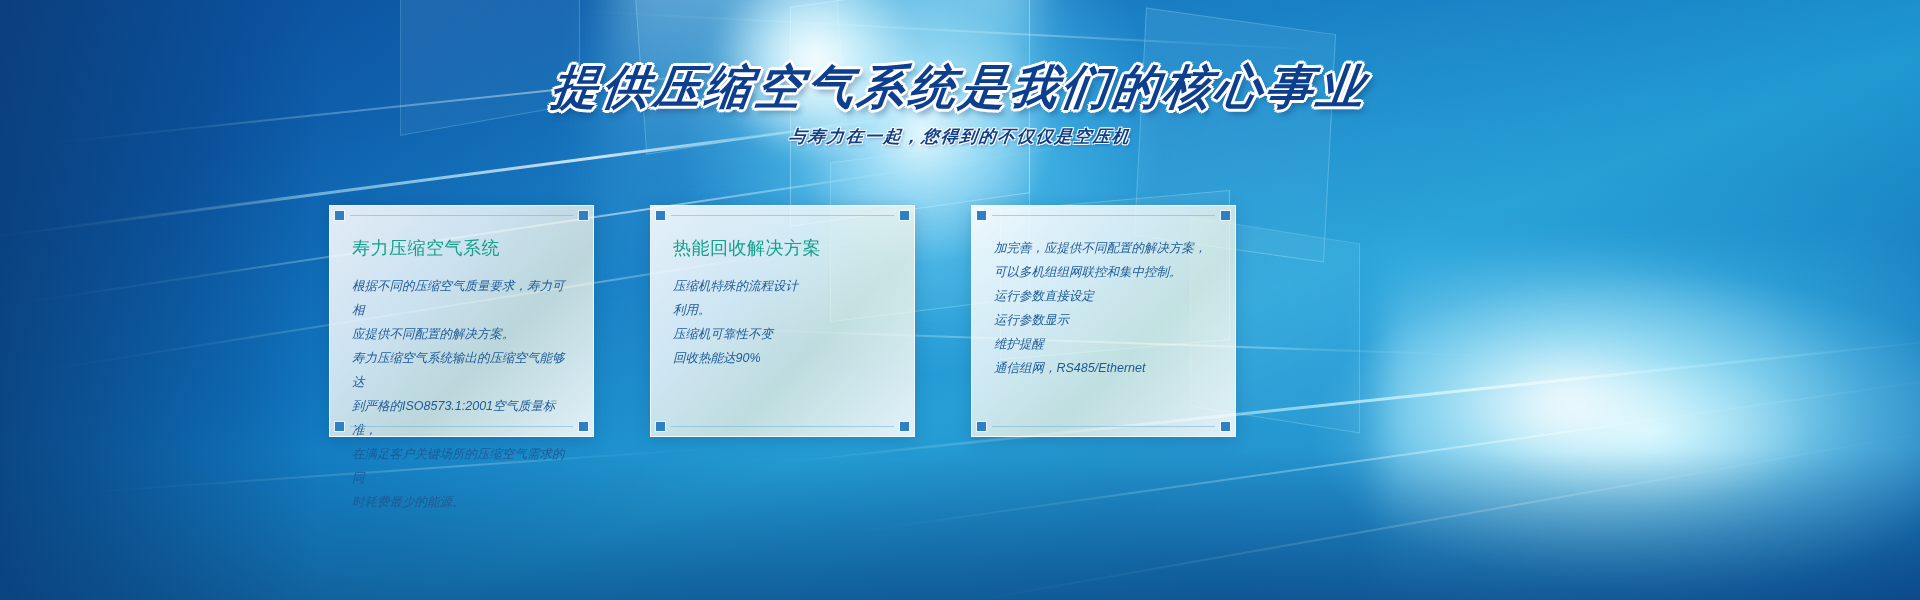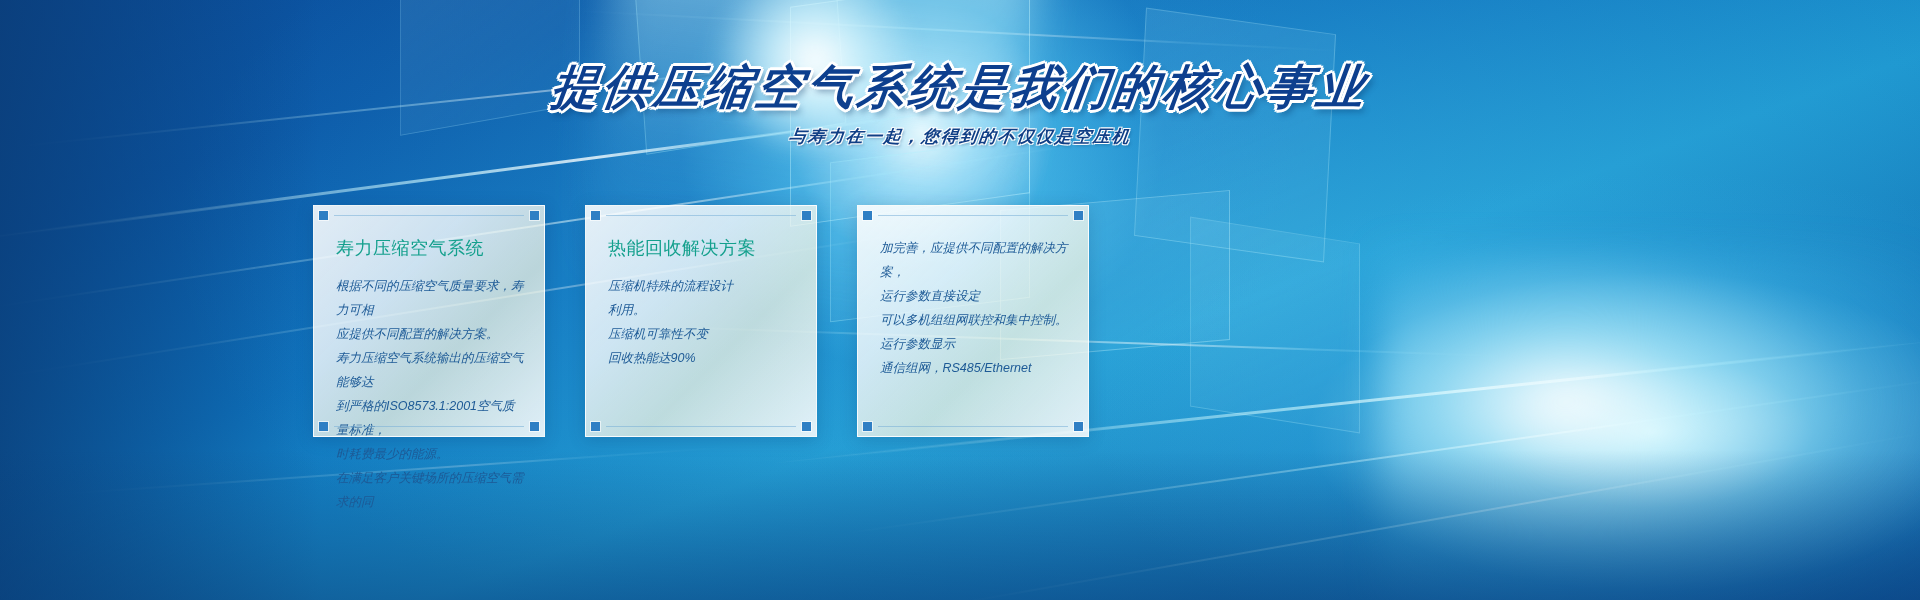--- a/index.html
+++ b/index.html
@@ -115,28 +115,29 @@
     display:inline-block;
   }
 
   
   #cards {
     position:absolute; top:205px; left:313px; z-index:7;
     display:flex; gap:40px; align-items:flex-start;
   }
   .card {
     position:relative;
-    width:232px;
+    width:265px;
     height:232px;
     padding:30px 20px 16px 22px;
     background:
       linear-gradient(135deg, rgba(255,255,255,0.88) 0%, rgba(245,250,252,0.82) 35%, rgba(250,248,228,0.72) 62%, rgba(255,255,255,0.86) 100%);
     border:1px solid rgba(255,255,255,0.75);
     box-shadow:0 3px 16px rgba(5,45,95,0.20);
     overflow:visible;
+    margin-left:16px;
   }
   .corner {
     position:absolute; width:9px; height:9px; background:#2f7fc4;
     box-shadow:0 0 0 1px rgba(255,255,255,0.6);
   }
   .corner.tl { left:5px;  top:5px; }
   .corner.tr { right:5px; top:5px; }
   .corner.bl { left:5px;  bottom:5px; }
   .corner.br { right:5px; bottom:5px; }
   .card-rule {
@@ -208,22 +209,22 @@
       <span class="corner bl"></span>
       <span class="corner br"></span>
       <span class="card-rule"></span>
       <span class="card-rule bottom"></span>
       <div class="card-title">寿力压缩空气系统</div>
       <div class="card-body">
         <p>根据不同的压缩空气质量要求，寿力可相</p>
         <p>应提供不同配置的解决方案。</p>
         <p>寿力压缩空气系统输出的压缩空气能够达</p>
         <p>到严格的ISO8573.1:2001空气质量标准，</p>
+        <p>在满足客户关键场所的压缩空气需求的同</p>
         <p>时耗费最少的能源。</p>
-        <p>在满足客户关键场所的压缩空气需求的同</p>
       </div>
     </div>
 
     <div class="card">
       <span class="corner tl"></span>
       <span class="corner tr"></span>
       <span class="corner bl"></span>
       <span class="corner br"></span>
       <span class="card-rule"></span>
       <span class="card-rule bottom"></span>
@@ -238,21 +239,22 @@
 
     <div class="card">
       <span class="corner tl"></span>
       <span class="corner tr"></span>
       <span class="corner bl"></span>
       <span class="corner br"></span>
       <span class="card-rule"></span>
       <span class="card-rule bottom"></span>
       <div class="card-body">
         <p>加完善，应提供不同配置的解决方案，</p>
+        <p>可以多机组组网联控和集中控制。</p>
         <p>运行参数直接设定</p>
-        <p>可以多机组组网联控和集中控制。</p>
         <p>运行参数显示</p>
+        <p>维护提醒</p>
         <p>通信组网，RS485/Ethernet</p>
       </div>
     </div>
 
   </div>
 </div>
 
 </body></html>

